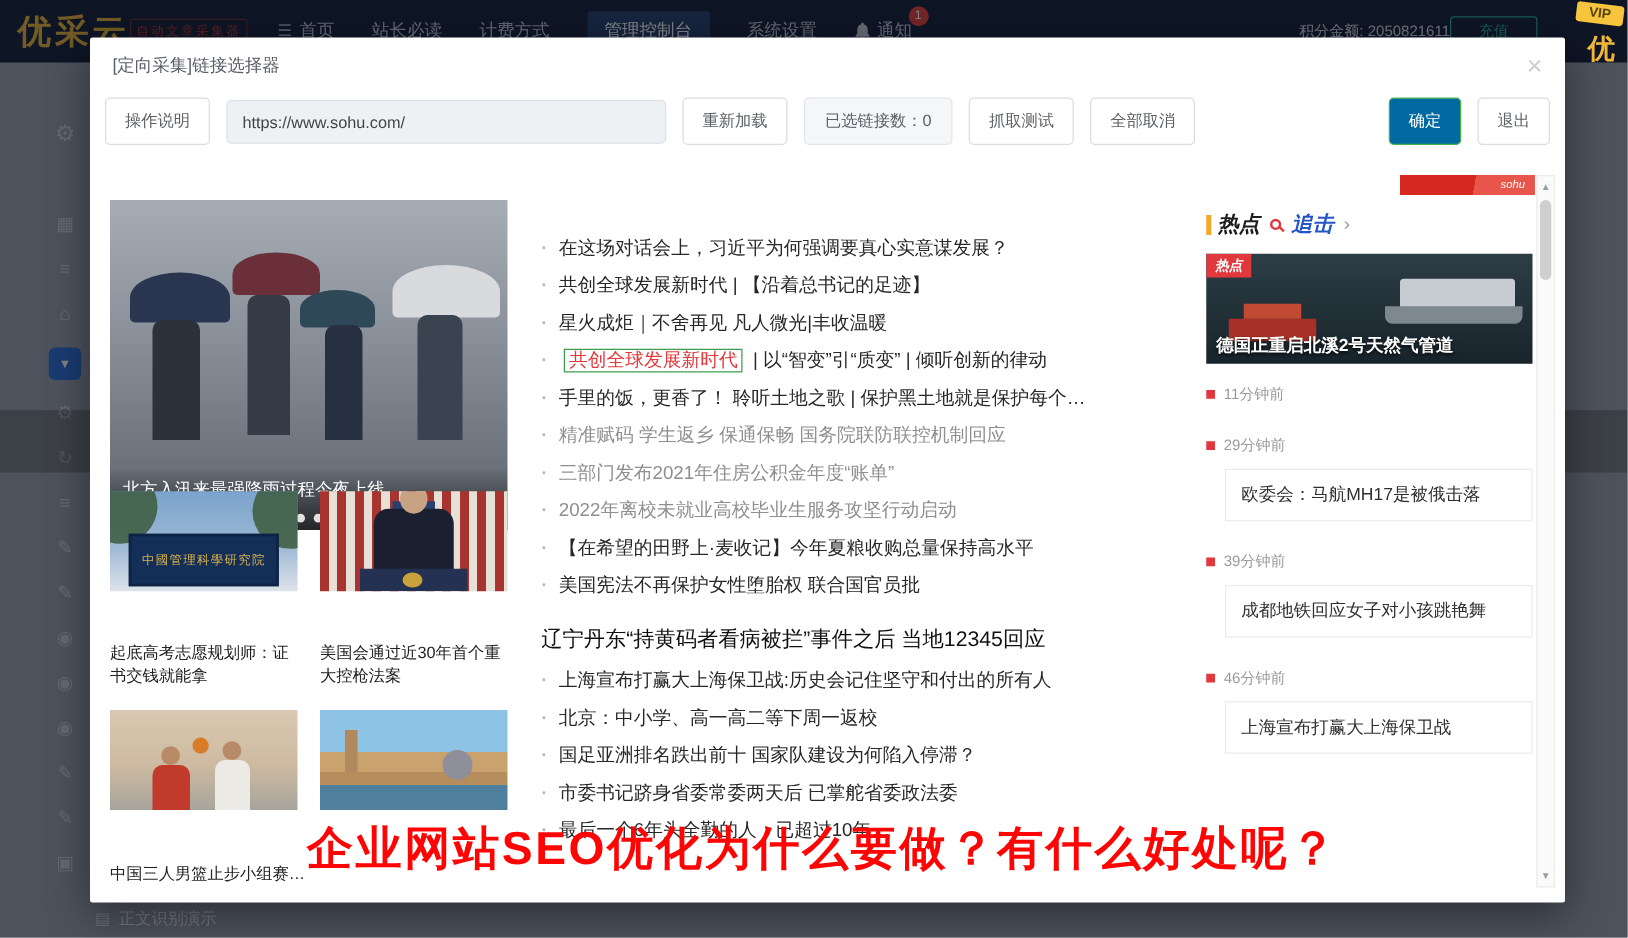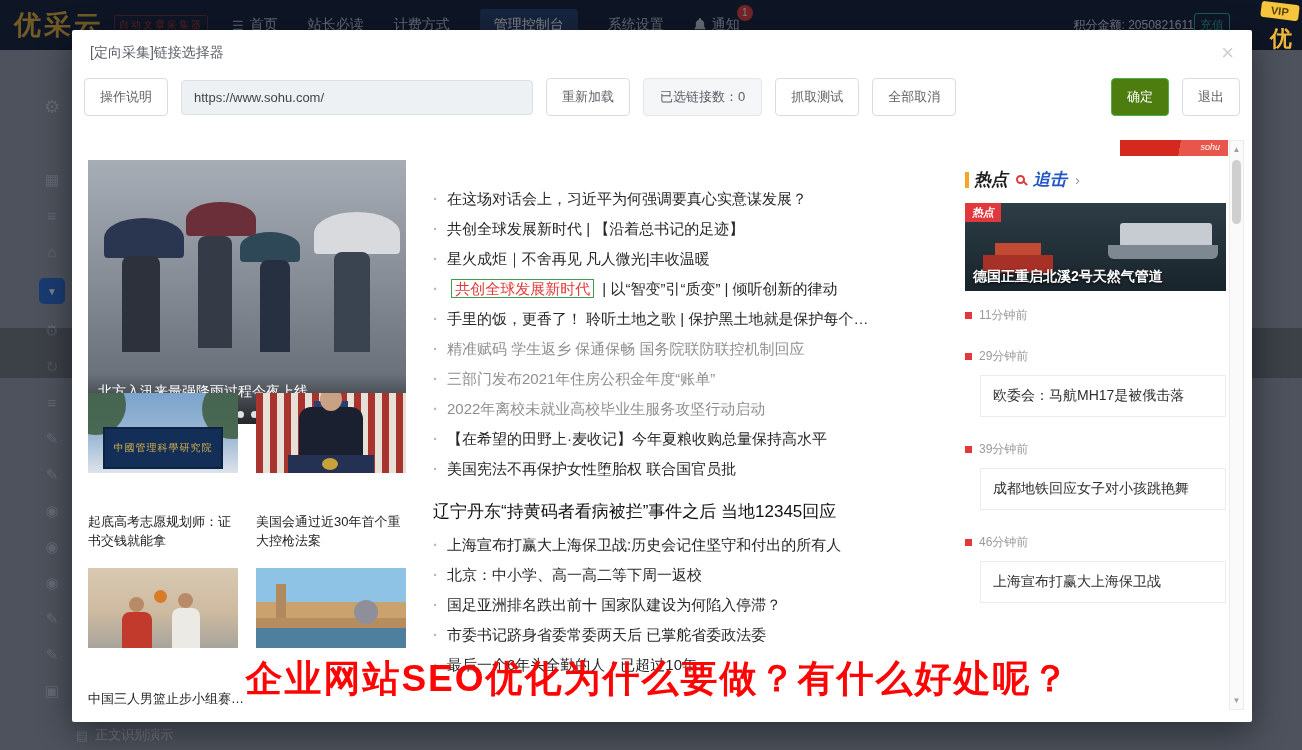--- a/index.html
+++ b/index.html
@@ -3,29 +3,29 @@
 <meta charset="utf-8">
 <style>
   *{margin:0;padding:0;box-sizing:border-box}
   body{font-family:"Liberation Sans","DejaVu Sans",sans-serif;background:#20242e;overflow:hidden}
   .screen{position:relative;width:1302px;height:750px;background:#9aa0ab;overflow:hidden}
 
   
   .topbar{position:absolute;z-index:10;top:0;left:0;right:0;height:50px;background:#16213a;display:flex;align-items:center;padding:0 14px}
   .logo{display:flex;align-items:center;cursor:pointer}
   .logo-main{font-family:"DejaVu Serif",serif;font-size:27px;font-weight:bold;color:#e6b23a;letter-spacing:3px}
-  .logo-sub{color:#b23a34;font-size:10px;margin-left:10px;letter-spacing:2px;border:1px solid rgba(178,58,52,.55);padding:2px 4px;border-radius:2px}
+  .logo-sub{color:#b23a34;font-size:10px;letter-spacing:2px;border:1px solid rgba(178,58,52,.55);padding:2px 4px;border-radius:2px}
   .menu{display:flex;align-items:center;margin-left:24px;gap:30px}
   .menu-item{display:flex;align-items:center;gap:6px;color:#c3cad8;font-size:14px;cursor:pointer;position:relative}
   .menu-item.active{background:#27406e;color:#fff;padding:7px 14px;border-radius:3px}
   .mi-glyph{font-size:13px;color:#9fb0cc}
   .badge{position:absolute;top:-11px;right:-13px;background:#e5413d;color:#fff;font-size:10px;min-width:16px;height:16px;line-height:16px;text-align:center;border-radius:8px;padding:0 3px}
   .top-right{margin-left:auto;display:flex;align-items:center;margin-right:58px}
   .points{color:#dde2ec;font-size:12px}
-  .recharge{background:none;border:1px solid #2db3a0;color:#2db3a0;font-size:12px;padding:3px 5px;border-radius:3px;cursor:pointer}
+  .recharge{background:none;border:1px solid #2db3a0;color:#2db3a0;font-size:12px;padding:3px 22px;border-radius:3px;cursor:pointer}
   .vip{position:absolute;z-index:55;top:3px;right:3px;background:#f6c53d;color:#57400a;font-size:11px;font-weight:bold;padding:2px 10px;border-radius:3px;transform:rotate(7deg)}
   .coin{position:absolute;z-index:55;top:24px;right:10px;color:#f0b63a;font-size:22px;font-weight:bold;font-family:"DejaVu Serif",serif}
 
   .sidebar{position:absolute;z-index:10;left:38px;top:98px;width:28px;display:flex;flex-direction:column;align-items:center;gap:17px}
   .sb-icon{color:#c8cedb;font-size:15px;height:19px;line-height:19px}
   .sb-icon.big{font-size:18px;margin-bottom:36px}
   .sb-tile{width:26px;height:26px;background:#2f6fd8;border-radius:5px;color:#fff;font-size:10px;display:flex;align-items:center;justify-content:center;cursor:pointer}
   .footer-label{position:absolute;z-index:10;left:76px;bottom:6px;display:flex;gap:7px;align-items:center;color:#e6e9f0;font-size:13px;cursor:pointer}
   .fl-icon{font-size:13px;color:#cfd5df}
 
@@ -33,21 +33,21 @@
   .dim{position:absolute;z-index:40;inset:0;background:rgba(8,11,20,.52)}
   .row-hl{position:absolute;z-index:42;left:0;right:0;top:328px;height:50px;background:rgba(0,0,0,.22)}
 
   
   .modal{position:absolute;z-index:50;left:72px;top:30px;width:1180px;height:692px;background:#fff;border-radius:2px;box-shadow:0 10px 34px rgba(0,0,0,.45)}
   .modal-head{height:46px;display:flex;align-items:center;padding:0 18px}
   .modal-title{font-size:14px;color:#5a5e66}
   .modal-close{margin-left:auto;font-size:22px;color:#cdd0d6;cursor:pointer;line-height:1}
   .toolbar{display:flex;align-items:center;gap:13px;padding:0 12px;height:42px}
   .btn{background:#fff;border:1px solid #d9dce3;border-radius:4px;color:#5c6066;font-size:13px;padding:9px 15px;cursor:pointer;white-space:nowrap;font-family:inherit}
-  .btn.primary{background:#4d7c0f;border-color:#47b14c;color:#fff}
+  .btn.primary{background:#0369a1;border-color:#47b14c;color:#fff}
   .url-input{width:352px;background:#eef1f4;border:1px solid #dcdfe6;border-radius:4px;color:#444;font-size:13px;padding:9px 12px;font-family:inherit}
   .status-box{background:#f4f6f8;border:1px solid #e2e5ea;border-radius:4px;color:#5c6066;font-size:13px;padding:9px 16px;white-space:nowrap}
   .spacer{flex:1}
 
   
   .content{position:absolute;left:16px;top:110px;width:1140px;height:570px;background:#fff;overflow:hidden}
   .vscroll{position:absolute;right:8px;top:110px;width:15px;height:570px;background:#fafafa;border:1px solid #ececec;display:flex;flex-direction:column;align-items:center;cursor:pointer}
   .vscroll .arr{color:#9aa0a6;font-size:8px;padding:4px 0}
   .vscroll .thumb{width:9px;height:64px;background:#cfcfcf;border-radius:5px;margin-top:2px}
   .vscroll .arr.down{margin-top:auto}

